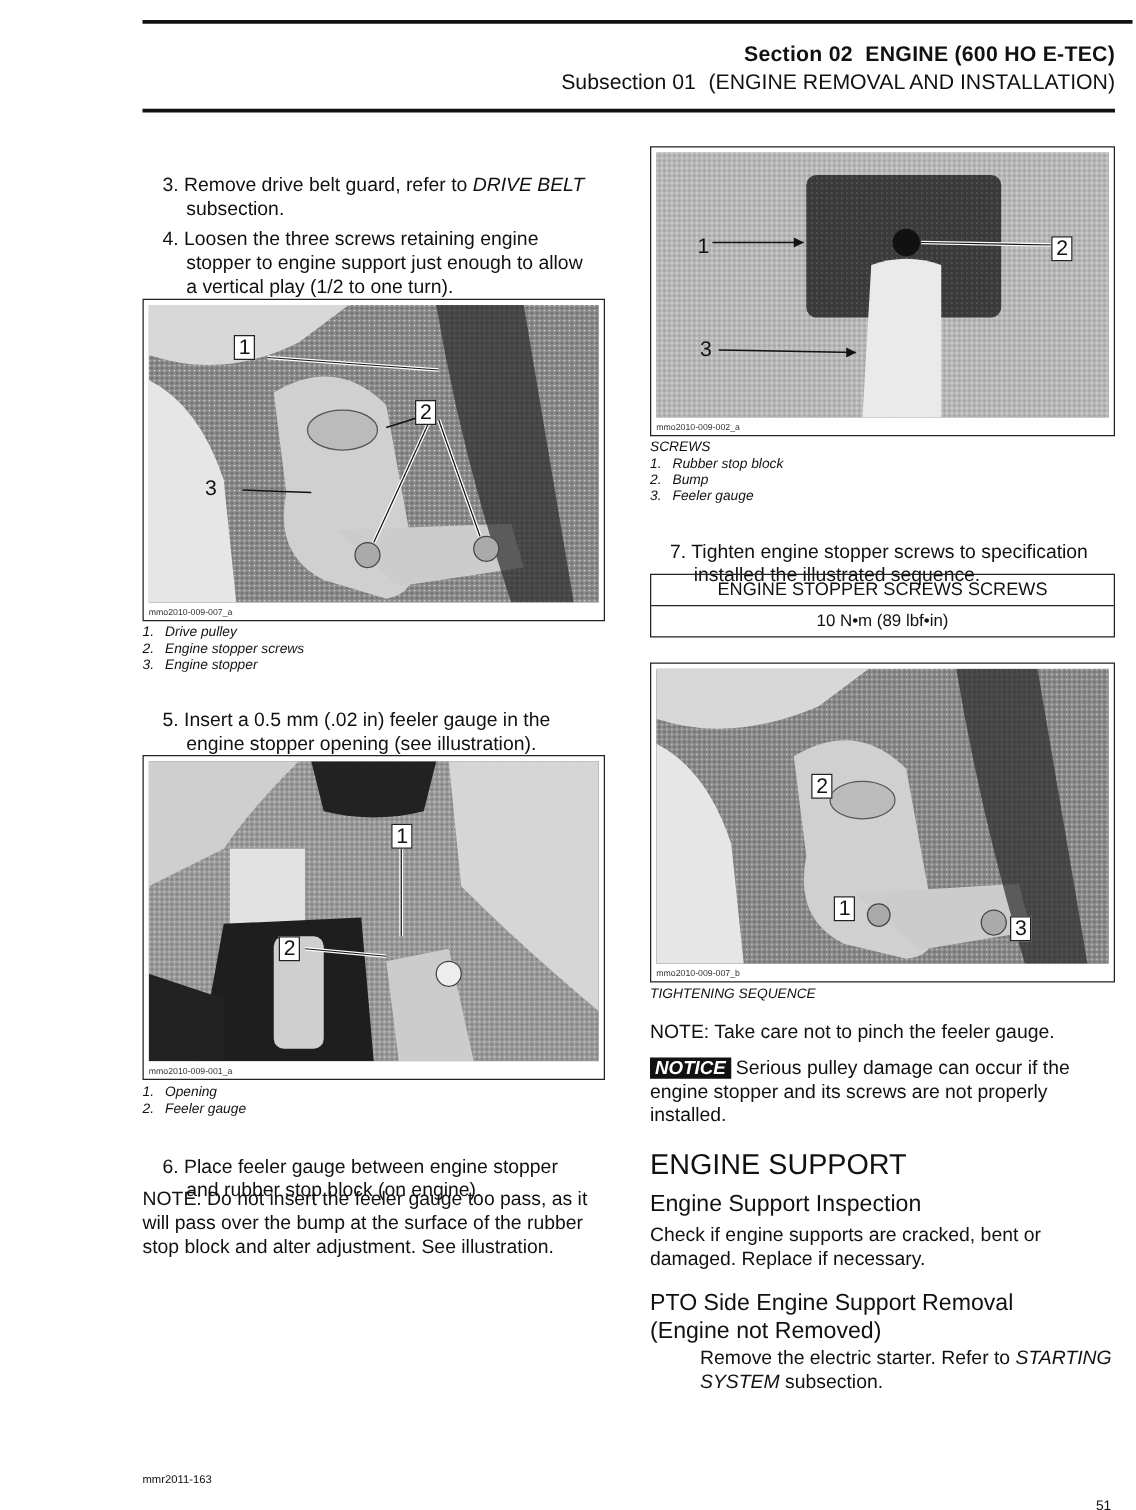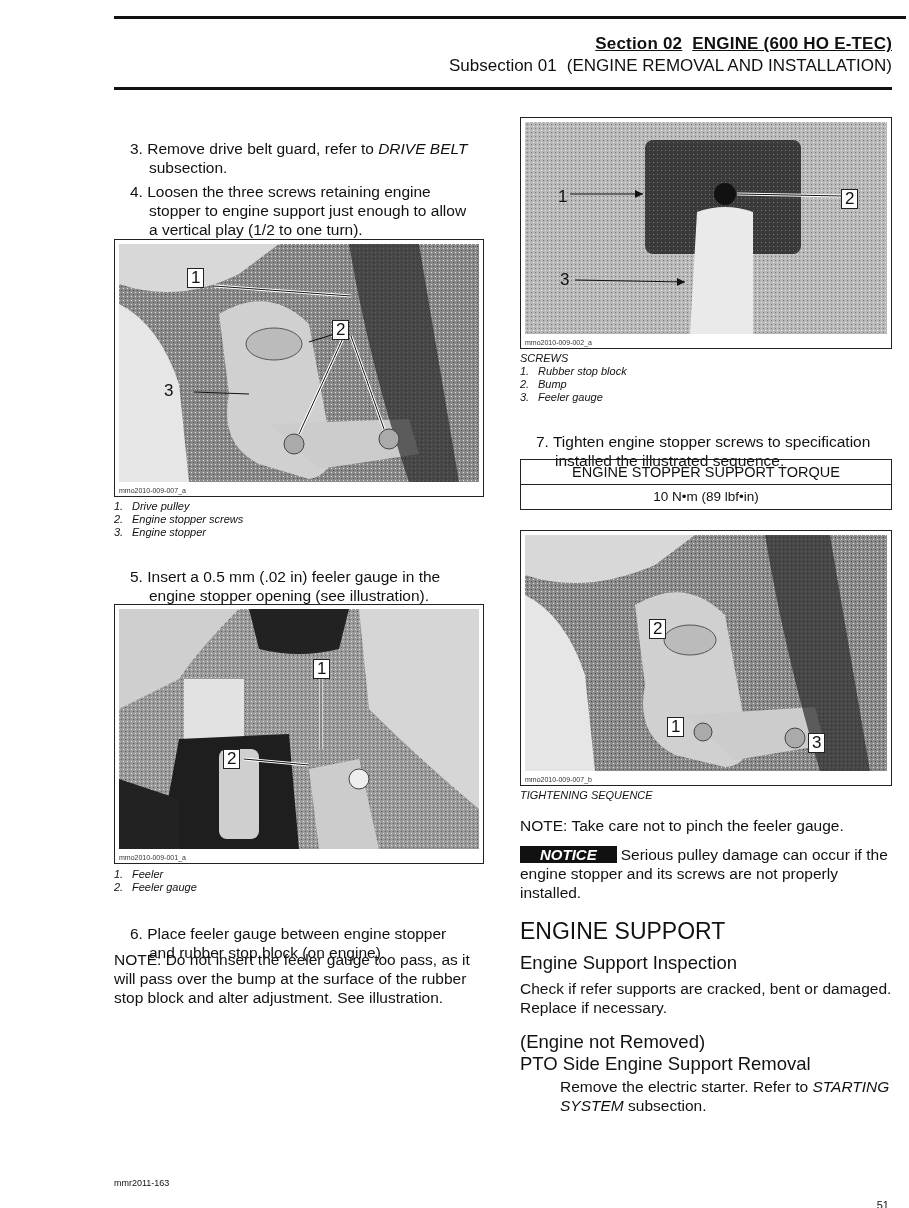--- a/index.html
+++ b/index.html
@@ -1,21 +1,21 @@
 <!DOCTYPE html>
 <html><head>
 <meta charset="utf-8">
 <style>
   html, body { margin: 0; padding: 0; background: #ffffff; }
   body { width: 909px; height: 1208px; position: relative; overflow: hidden;
          font-family: "Liberation Sans", "DejaVu Sans", sans-serif; color: #111; }
   .rule-top { position: absolute; left: 114px; top: 16px; width: 792px; height: 3px; background: #111; }
   .rule-head { position: absolute; left: 114px; top: 87px; width: 778px; height: 3px; background: #111; }
   .header { position: absolute; right: 17px; top: 33px; text-align: right; }
-  .header .l1 { font-size: 17px; font-weight: bold; letter-spacing: 0.2px; line-height: 22px; text-decoration: underline; }
+  .header .l1 { font-size: 17px; font-weight: bold; letter-spacing: 0.2px; line-height: 22px; }
   .header .l1 .gap { display: inline-block; width: 10px; }
   .header .l2 { font-size: 17px; line-height: 22px; }
   .header .l2 .gap { display: inline-block; width: 10px; }
 
   .col { position: absolute; font-size: 15.5px; line-height: 19px; }
   .left { left: 114px; width: 370px; }
   .right { left: 520px; width: 372px; }
 
   .step { padding-left: 19px; text-indent: -19px; margin: 16px; }
   .para { margin: 0; }
@@ -28,21 +28,21 @@
   .callout { position: absolute; background: #fff; border: 1px solid #222; font-size: 17px; line-height: 18px; padding: 0 3px; color: #111; }
 
   .legend { position: absolute; font-size: 11px; font-style: italic; line-height: 13px; color: #111; }
   .legend .row span.n { display: inline-block; width: 18px; }
 
   .torque { position: absolute; left: 520px; top: 459px; width: 370px; border: 1.5px solid #222; }
   .torque .h { text-align: center; font-size: 14.5px; line-height: 24px; border-bottom: 1.5px solid #222; }
   .torque .v { text-align: center; font-size: 13.5px; line-height: 24px; }
 
   .notice-badge { display: inline-block; background: #111; color: #fff; font-weight: bold; font-style: italic;
-                  font-size: 15px; line-height: 17px; padding: 0 20px; margin-right: 4px; }
+                  font-size: 15px; line-height: 17px; padding: 0 4px; margin-right: 4px; }
 
   .h1 { position: absolute; left: 520px; top: 917px; font-size: 23px; line-height: 28px; }
   .h2 { position: absolute; left: 520px; font-size: 18.5px; line-height: 22px; }
 
   .footer-left { position: absolute; left: 114px; top: 1178px; font-size: 9px; }
   .footer-right { position: absolute; right: 20px; top: 1175px; font-size: 11px; margin-top: 24px; }
 </style>
 </head>
 <body>
 
@@ -133,21 +133,21 @@
       <line x1="202" y1="70" x2="202" y2="140" stroke="#111" stroke-width="1"></line>
       <line x1="125" y1="150" x2="190" y2="156" stroke="#fff" stroke-width="3"></line>
       <line x1="125" y1="150" x2="190" y2="156" stroke="#111" stroke-width="1"></line>
     </svg>
   </div>
   <span class="callout" style="left:198px; top:54px;">1</span>
   <span class="callout" style="left:108px; top:144px;">2</span>
   <span class="figcode">mmo2010-009-001_a</span>
 </div>
 <div class="legend" style="left:114px; top:868px;">
-  <div class="row"><span class="n">1.</span><span>Feeler</span></div>
+  <div class="row"><span class="n">1.</span><span>Opening</span></div>
   <div class="row"><span class="n">2.</span><span>Feeler gauge</span></div>
 </div>
 
 <div class="col left" style="top:908px;">
   <p class="step"><span>6.</span> <span>Place feeler gauge between engine stopper and rubber stop block (on engine).</span></p>
 </div>
 <div class="col left" style="top:950px;">
   <p class="para">NOTE: Do not insert the feeler gauge too pass, as it will pass over the bump at the surface of the rubber stop block and alter adjustment. See illustration.</p>
 </div>
 
@@ -187,21 +187,21 @@
   <div class="row"><span class="n">1.</span><span>Rubber stop block</span></div>
   <div class="row"><span class="n">2.</span><span>Bump</span></div>
   <div class="row"><span class="n">3.</span><span>Feeler gauge</span></div>
 </div>
 
 <div class="col right" style="top:416px;">
   <p class="step"><span>7.</span> <span>Tighten engine stopper screws to specification installed the illustrated sequence.</span></p>
 </div>
 
 <div class="torque">
-  <div class="h">ENGINE STOPPER SUPPORT TORQUE</div>
+  <div class="h">ENGINE STOPPER SCREWS SCREWS</div>
   <div class="v">10 N•m (89 lbf•in)</div>
 </div>
 
 <div class="figure" style="left:520px; top:530px; width:370px; height:254px;">
   <div class="photo">
     <svg viewBox="0 0 362 236" preserveAspectRatio="none">
       <defs>
         <pattern id="n4" width="4" height="4" patternUnits="userSpaceOnUse">
           <rect width="4" height="4" fill="#8a8a8a"></rect>
             <rect width="1" height="1" fill="#ddd"></rect>
@@ -229,24 +229,24 @@
 <div class="col right" style="top:816px;">
   <p class="para">NOTE: Take care not to pinch the feeler gauge.</p>
 </div>
 <div class="col right" style="top:845px;">
   <p class="para"><span class="notice-badge">NOTICE</span><span>Serious pulley damage can occur if the engine stopper and its screws are not properly installed.</span></p>
 </div>
 
 <div class="h1">ENGINE SUPPORT</div>
 <div class="h2" style="top:952px;">Engine Support Inspection</div>
 <div class="col right" style="top:979px;">
-  <p class="para">Check if refer supports are cracked, bent or damaged. Replace if necessary.</p>
+  <p class="para">Check if engine supports are cracked, bent or damaged. Replace if necessary.</p>
 </div>
 <div class="h2" style="top:1031px;">
+  <div>PTO Side Engine Support Removal</div>
   <div>(Engine not Removed)</div>
-  <div>PTO Side Engine Support Removal</div>
 </div>
 <div class="col right" style="top:1077px;margin-left:40px;">
   <p class="para"><span>Remove the electric starter. Refer to </span><span class="ital">STARTING SYSTEM</span><span> subsection.</span></p>
 </div>
 
 <div class="footer-left">mmr2011-163</div>
 <div class="footer-right">51</div>
 
 </body></html>

